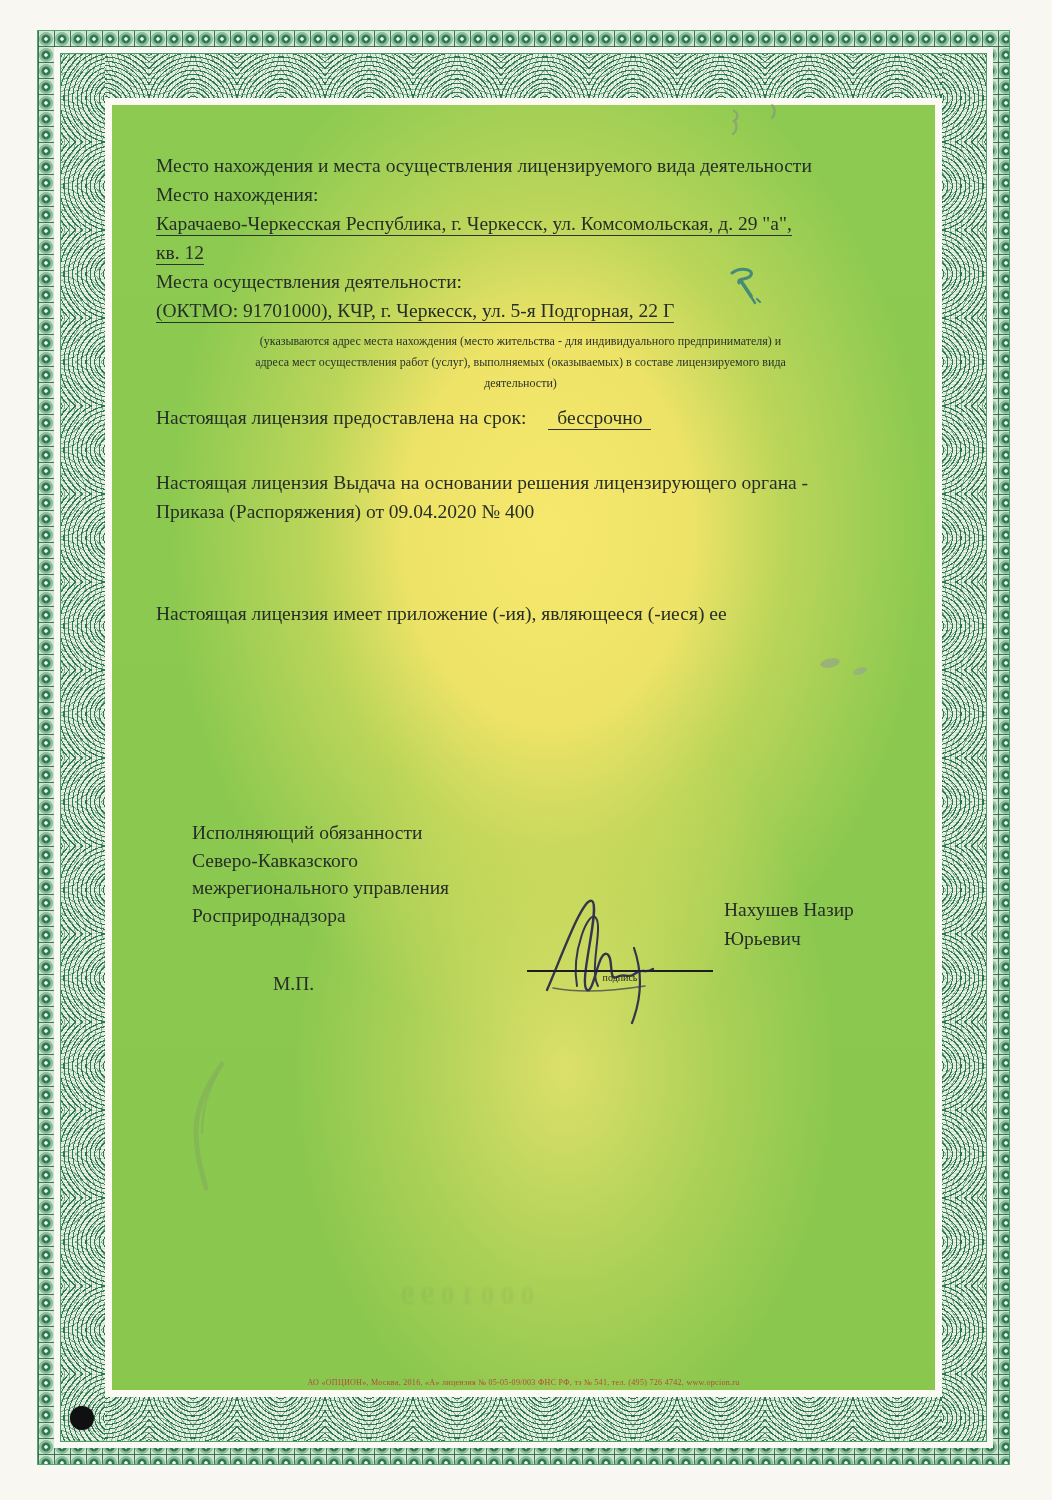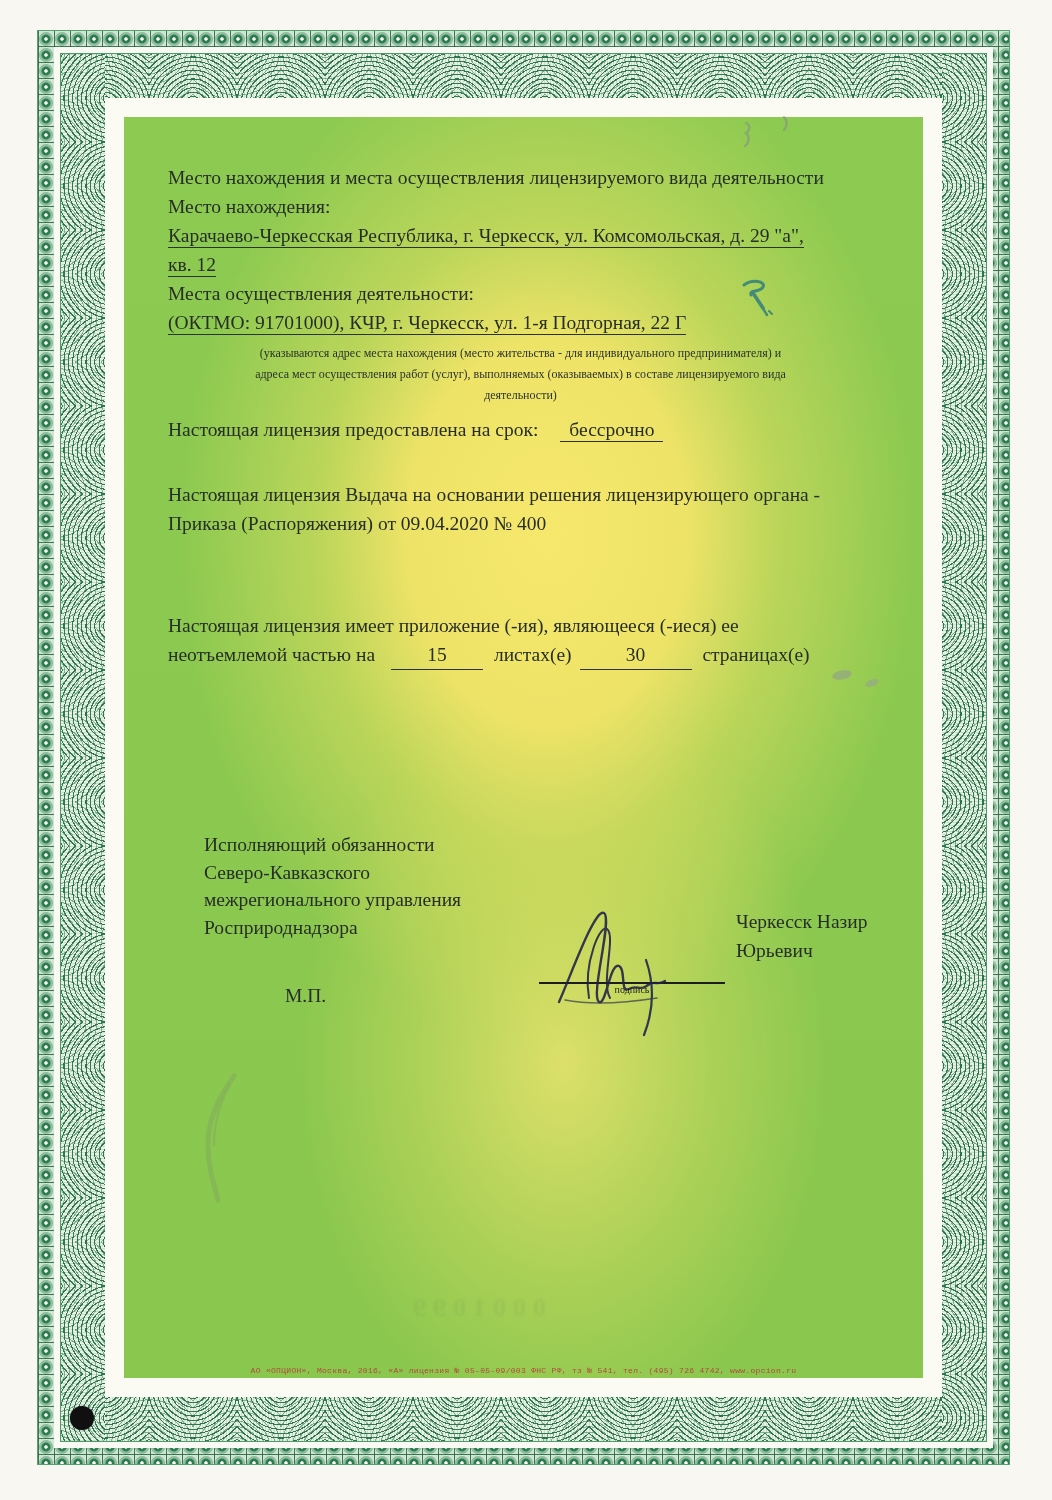--- a/index.html
+++ b/index.html
@@ -60,21 +60,21 @@
     background-position:0 0,0 44px,0 0;
     background-repeat:repeat-y,repeat-y,repeat;}
   .gb-r{top:0;bottom:0;right:0;width:44px;
     background-image:
       repeating-radial-gradient(circle at -18% 50%, rgba(27,110,64,.9) 0 1.1px, rgba(255,255,255,0) 1.1px 4.4px),
       repeating-radial-gradient(circle at 118% 50%, rgba(27,110,64,.5) 0 1px, rgba(255,255,255,0) 1px 5.4px),
       repeating-linear-gradient(0deg, rgba(27,110,64,.15) 0 1px, transparent 1px 3px);
     background-size:44px 88px,44px 88px,auto;
     background-position:0 0,0 44px,0 0;
     background-repeat:repeat-y,repeat-y,repeat;}
-  .white-frame{position:relative;z-index:2;width:100%;height:100%;box-sizing:border-box;padding:19px;background:#fbfbf4;}
+  .white-frame{position:relative;z-index:2;width:100%;height:100%;box-sizing:border-box;padding:7px;background:#fbfbf4;}
 
   
   .panel{
     position:relative;width:100%;height:100%;box-sizing:border-box;
     background:
       radial-gradient(ellipse 46% 40% at 53% 33%, rgba(250,233,110,.96) 0%, rgba(248,230,106,.9) 38%, rgba(226,224,98,.55) 62%, rgba(170,210,84,0) 100%),
       radial-gradient(ellipse 33% 30% at 55% 75%, rgba(248,232,115,.75) 0%, rgba(225,223,100,.4) 55%, rgba(170,210,84,0) 100%),
       linear-gradient(180deg,#8dca51 0%,#8ac74e 100%);
     color:#262e27;
   }
@@ -104,21 +104,21 @@
   .smudge{position:absolute;left:66px;top:955px;opacity:.4;filter:blur(.6px);}
   .gray-dots{position:absolute;left:700px;top:544px;opacity:.5;filter:blur(.5px);}
   .ghost-serial{
     position:absolute;left:42px;top:1176px;width:380px;
     font-size:26px;letter-spacing:7px;color:#5c7152;opacity:.1;
     transform:scaleX(-1);filter:blur(1px);font-weight:bold;
   }
   .printer-line{
     position:absolute;left:0;bottom:3px;width:100%;text-align:center;
     font-size:8px;letter-spacing:.3px;color:#b2493e;
-    font-family:Liberation Mono, monospace;
+    font-family:Liberation Serif, serif;
   }
   .punch-hole{position:absolute;left:33px;top:1376px;width:24px;height:24px;border-radius:50%;background:#101010;z-index:5;box-shadow:0 0 2px rgba(0,0,0,.5);}
 </style>
 </head>
 <body>
 
 <div class="scan">
   <div class="cert">
     <div class="band-rosette">
       <div class="band-gap">
@@ -129,44 +129,39 @@
           <div class="gb gb-r"></div>
           <div class="white-frame">
             <div class="panel">
 
               <div class="content">
                 <p class="line">Место нахождения и места осуществления лицензируемого вида деятельности</p>
                 <p class="line">Место нахождения:</p>
                 <p class="line"><span class="u">Карачаево-Черкесская Республика, г. Черкесск, ул. Комсомольская, д. 29 "а",</span></p>
                 <p class="line"><span class="u">кв. 12</span></p>
                 <p class="line">Места осуществления деятельности:</p>
-                <p class="line"><span class="u">(ОКТМО: 91701000), КЧР, г. Черкесск, ул. 1-я Подгорная, 22 Г</span></p>
+                <p class="line"><span class="u">(ОКТМО: 91701000), КЧР, г. Черкесск, ул. 5-я Подгорная, 22 Г</span></p>
 
                 <div class="note">
                   <div>(указываются адрес места нахождения (место жительства - для индивидуального предпринимателя) и</div>
                   <div>адреса мест осуществления работ (услуг), выполняемых (оказываемых) в составе лицензируемого вида</div>
                   <div>деятельности)</div>
                 </div>
 
                 <p class="line term-line">
                   <span>Настоящая лицензия предоставлена на срок:</span><span class="term-value">бессрочно</span>
                 </p>
 
                 <div class="basis">
                   <p class="line">Настоящая лицензия Выдача на основании решения лицензирующего органа -</p>
                   <p class="line">Приказа (Распоряжения) от 09.04.2020 № 400</p>
                 </div>
 
                 <div class="attach">
                   <p class="line">Настоящая лицензия имеет приложение (-ия), являющееся (-иеся) ее</p>
-                  <p class="line">
-                    <span>неотъемлемой частью на</span><span class="blank">15</span>
-                    <span>листах(е)</span><span class="blank wide">30</span>
-                    <span>страницах(е)</span>
-                  </p>
                 </div>
               </div>
 
               <div class="sig-area">
                 <div class="position-block">
                   <div>Исполняющий обязанности</div>
                   <div>Северо-Кавказского</div>
                   <div>межрегионального управления</div>
                   <div>Росприроднадзора</div>
                 </div>
@@ -178,21 +173,21 @@
                     <path d="M44,96 C38,62 56,18 63,28 C70,38 56,80 65,96" stroke-width="2"></path>
                     <path d="M101,58 C110,84 108,110 99,133" stroke-width="2.2"></path>
                     <path d="M20,98 C45,103 80,101 112,96" stroke-width="1.6" opacity="0.7"></path>
                   </g>
                 </svg>
 
                 <div class="sig-line"></div>
                 <div class="sig-caption">подпись</div>
 
                 <div class="name-block">
-                  <div>Черкесск Назир</div>
+                  <div>Нахушев Назир</div>
                   <div>Юрьевич</div>
                 </div>
               </div>
 
               <svg class="ink-mark" width="52" height="52" viewBox="0 0 52 52">
                 <g fill="none" stroke="#2b7a80" stroke-width="3" stroke-linecap="round">
                   <path d="M8,8 C16,2 30,4 27,10 C24,16 13,12 15,18"></path>
                   <path d="M17,16 L27,31" stroke-width="3.6"></path>
                   <path d="M26,30 l5,8" stroke-width="2.4"></path>
                   <path d="M33,34 l3,3" stroke-width="2"></path>

